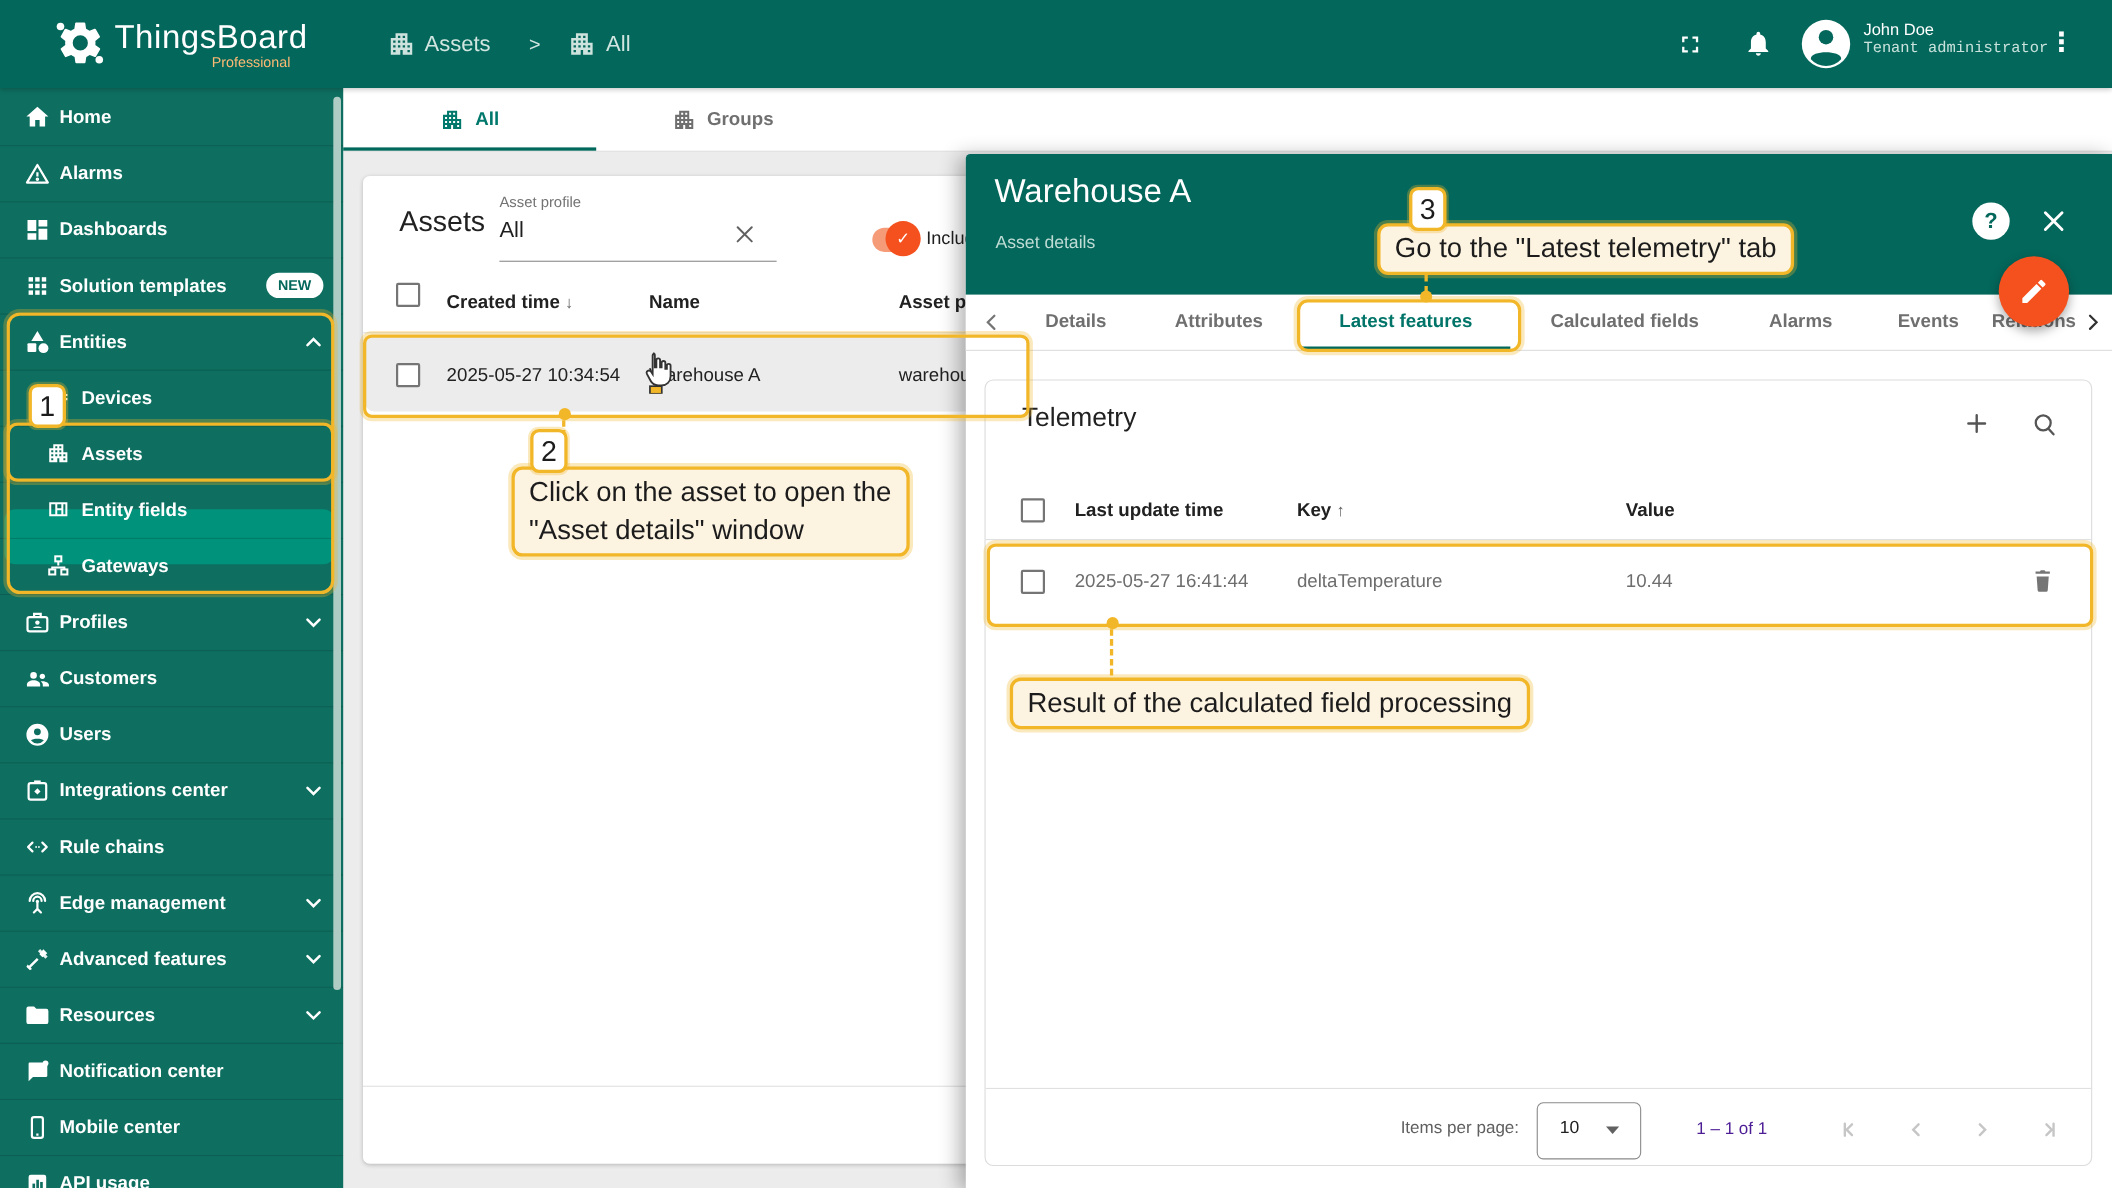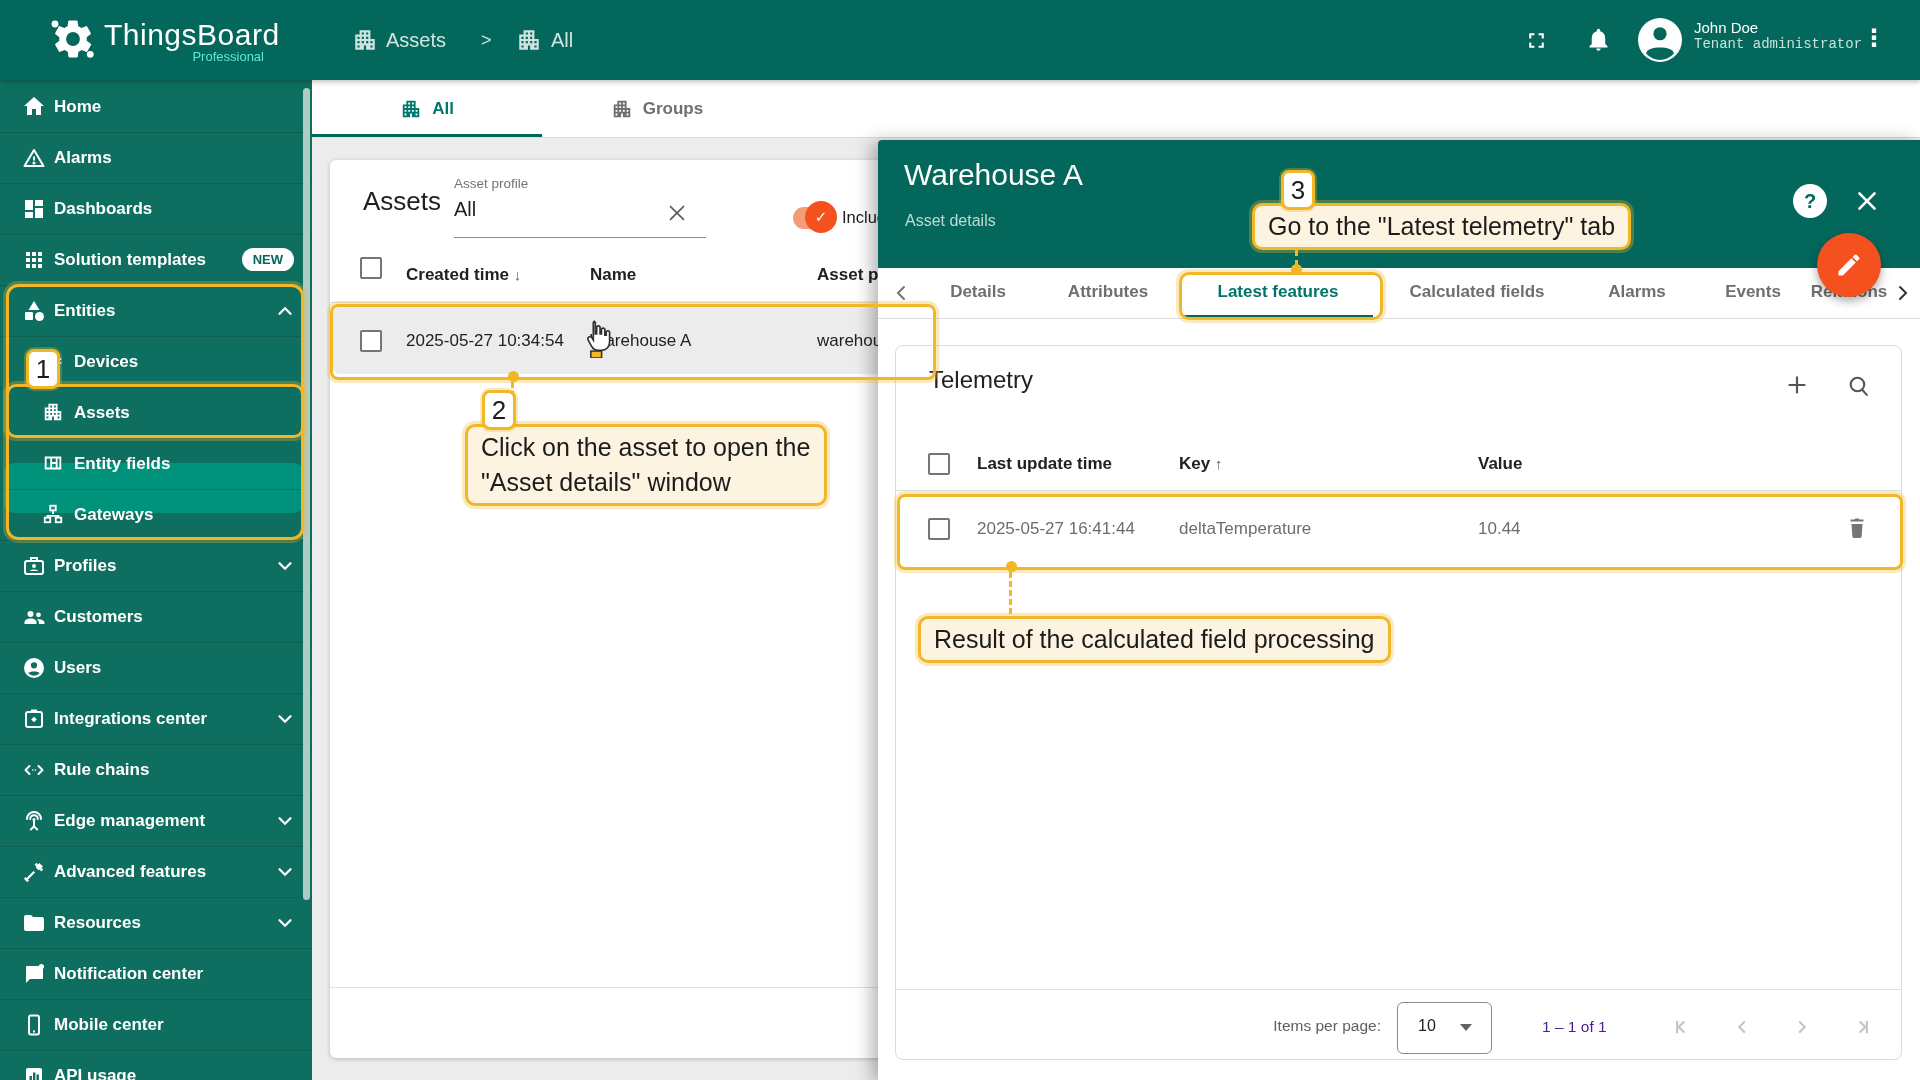--- a/index.html
+++ b/index.html
@@ -4,21 +4,21 @@
 <style>
   html,body{margin:0;padding:0;}
   body{width:1920px;height:1080px;overflow:hidden;position:relative;
        font-family:"Liberation Sans","DejaVu Sans",sans-serif;background:#ececec;color:#212121;}
   .abs{position:absolute;}
   svg{display:block;}
   
   .topbar{position:absolute;left:0;top:0;width:1920px;height:80px;background:#04675B;z-index:50;
           box-shadow:0 2px 5px rgba(0,0,0,.25);}
   .logo-title{font-size:30px;color:#fff;letter-spacing:.5px;}
-  .logo-sub{font-size:13px;color:#5eead4;text-align:right;margin-top:-3px;}
+  .logo-sub{font-size:13px;color:#fdba74;text-align:right;margin-top:-3px;}
   .crumb{font-size:20px;color:#D2E6E1;}
   .crumb-sep{font-size:18px;color:#D2E6E1;}
   .user-name{font-size:15px;color:#fff;}
   .user-role{font-size:14px;color:#C9E2DC;font-family:Liberation Mono, monospace;}
   
   .sidebar{position:absolute;left:0;top:80px;width:312px;height:1000px;background:#0E6F60;z-index:5;overflow:hidden;}
   .sitem{position:absolute;left:0;width:312px;height:50px;color:#fff;cursor:pointer;}
   .sdiv{position:absolute;left:0;width:312px;height:1px;background:rgba(0,0,0,.14);}
   .slabel{position:absolute;left:54px;top:15px;font-size:17px;font-weight:600;color:#fff;white-space:nowrap;}
   .slabel.sub{left:74px;}

